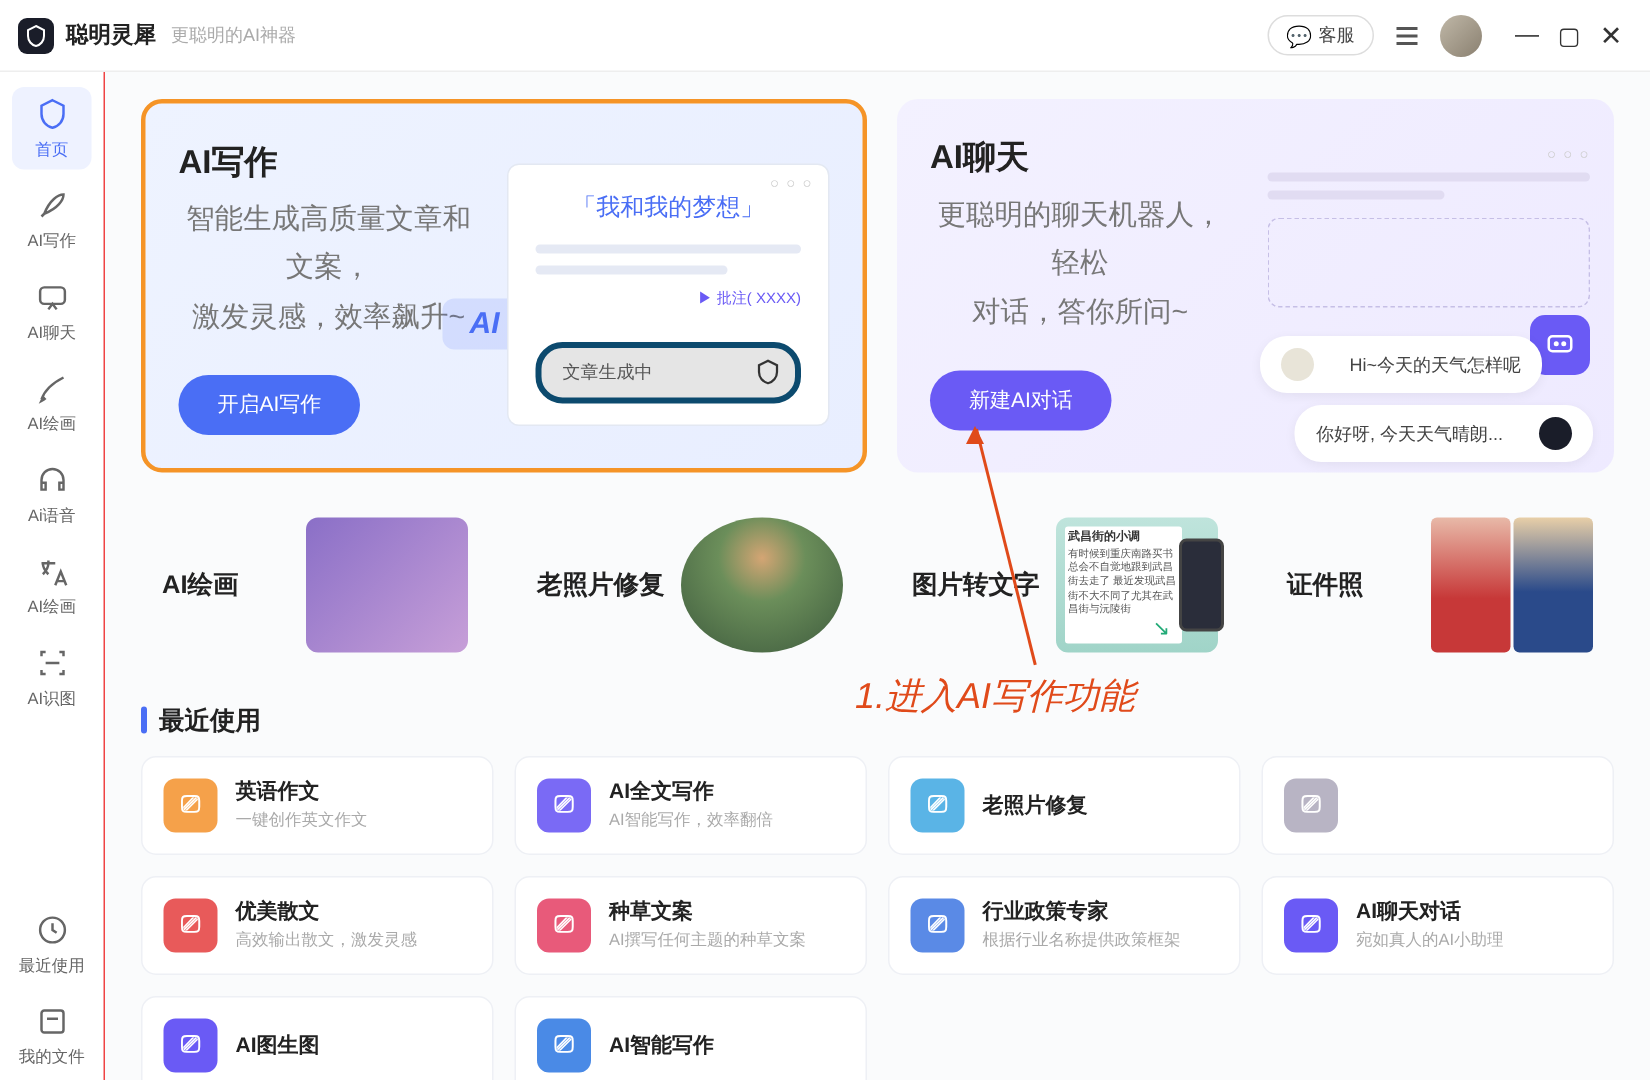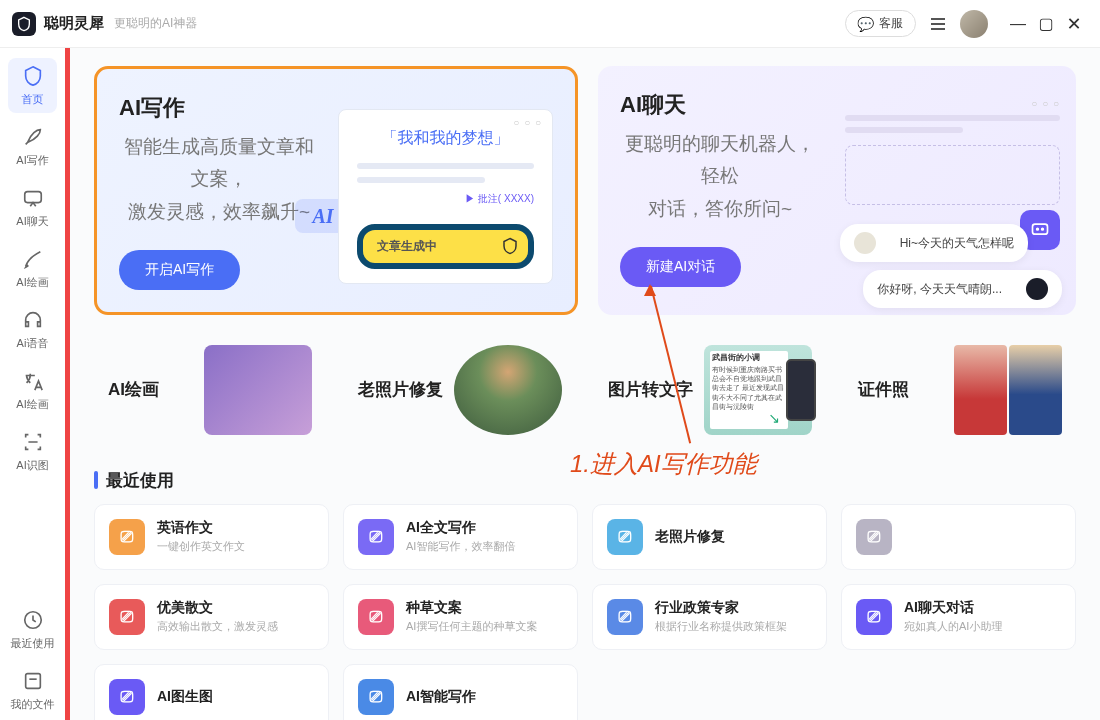--- a/index.html
+++ b/index.html
@@ -14,21 +14,21 @@
 .titlebar .spacer { flex: 1; }
 .titlebar .cs-btn { display: flex; align-items: center; border: 1px solid #ddd; border-radius: 14px; padding: 4px 12px; font-size: 12px; color: #444; cursor: pointer; margin-right: 8px; }
 .titlebar .cs-btn .ic { margin-right: 4px; font-size: 14px; }
 .titlebar .burger { width: 28px; height: 28px; display: flex; flex-direction: column; justify-content: center; gap: 3px; align-items: center; cursor: pointer; margin-right: 8px; }
 .titlebar .burger span { width: 14px; height: 2px; background: #555; }
 .titlebar .avatar { width: 28px; height: 28px; border-radius: 50%; background: linear-gradient(135deg,#c0b8a8,#8a8070); margin-right: 16px; }
 .titlebar .wbtn { width: 28px; height: 28px; display: flex; align-items: center; justify-content: center; font-size: 16px; color: #333; cursor: pointer; }
 .titlebar .wbtn.close { font-size: 18px; }
 
 
-.sidebar { position: absolute; left: 0; top: 48px; bottom: 0; width: 70px; border-right: 5px solid #ef4444; display: flex; flex-direction: column; padding-top: 6px; }
+.sidebar { position: absolute; left: 0; top: 48px; bottom: 0; width: 70px; border-right: 1px solid #ef4444; display: flex; flex-direction: column; padding-top: 6px; }
 .sidebar .item { display: flex; flex-direction: column; align-items: center; padding: 10px 0 8px; cursor: pointer; position: relative; }
 .sidebar .item .ic { width: 24px; height: 24px; display: flex; align-items: center; justify-content: center; color: #666; }
 .sidebar .item .lbl { font-size: 11px; color: #666; margin-top: 4px; }
 .sidebar .item.active .ic { color: #4a6ef5; }
 .sidebar .item.active .lbl { color: #4a6ef5; }
 .sidebar .item.active::after { content: ""; position: absolute; left: 8px; right: 8px; top: 4px; bottom: 2px; background: #eef2ff; border-radius: 8px; z-index: -1; }
 .sidebar .gap { flex: 1; }
 
 
 .main { position: absolute; left: 70px; top: 48px; right: 0; bottom: 0; padding: 18px 24px; overflow: hidden; background: #fafbfc; }
@@ -44,23 +44,23 @@
 .hero-btn { display: inline-block; background: #4a6ef5; color: #fff; font-size: 14px; font-weight: 500; padding: 11px 26px; border-radius: 22px; cursor: pointer; border: none; }
 .hero-btn.alt { background: #6a5af5; }
 
 
 .mini-window { position: absolute; right: 22px; top: 40px; width: 215px; height: 175px; background: #fff; border-radius: 8px; border: 1px solid #e3e8f2; font-size: 12px; }
 .mini-window .dots { position: absolute; right: 10px; top: 7px; font-size: 10px; color: #ccc; letter-spacing: 1px; }
 .mini-window .mtitle { text-align: center; padding: 18px 0 6px; color: #4a6ef5; font-size: 16px; }
 .mini-window .line { height: 6px; background: #e5e9f4; margin: 8px 18px; border-radius: 3px; }
 .mini-window .line.short { width: 60%; }
 .mini-window .note { position: absolute; right: 18px; top: 82px; font-size: 10px; color: #6a5af5; }
-.mini-window .genbar { position: absolute; left: 18px; right: 18px; bottom: 14px; background: #fde047; border: 6px solid #0c4a6e; border-radius: 18px; padding: 8px 36px 8px 14px; font-size: 12px; color: #555; font-weight: bold; }
+.mini-window .genbar { position: absolute; left: 18px; right: 18px; bottom: 14px; background: #e5e5e5; border: 4px solid #0c4a6e; border-radius: 18px; padding: 8px 36px 8px 14px; font-size: 12px; color: #555; }
 .mini-window .genbar .spin { position: absolute; right: 8px; top: 6px; width: 20px; height: 20px; border-radius: 50%; display: flex; align-items: center; justify-content: center; }
-.ai-badge { position: absolute; left: 198px; top: 130px; width: 56px; height: 34px; background: rgba(74,110,245,0.15); color: #4a6ef5; font-size: 20px; font-style: italic; font-weight: 700; display: flex; align-items: center; justify-content: center; border-radius: 8px; font-family: Liberation Serif, serif; }
+.ai-badge { position: absolute; left: 198px; top: 130px; width: 56px; height: 34px; background: rgba(74,110,245,0.15); color: #4a6ef5; font-size: 20px; font-style: italic; font-weight: 700; display: flex; align-items: center; justify-content: center; border-radius: 8px; }
 
 
 .chat-vis { position: absolute; right: 16px; top: 32px; width: 215px; }
 .chat-vis .dots { text-align: right; font-size: 10px; color: #ccc; letter-spacing: 1px; margin-bottom: 6px; }
 .chat-vis .bar { height: 6px; background: #e1dcf2; border-radius: 3px; margin-bottom: 6px; }
 .chat-vis .bar.short { width: 55%; }
 .chat-vis .dash { height: 60px; border: 1px dashed #c6bfe6; border-radius: 8px; margin: 12px 0; }
 .chat-bubble { position: absolute; background: #fff; border-radius: 18px; padding: 8px 14px; font-size: 12px; color: #444; display: flex; align-items: center; box-shadow: 0 2px 8px rgba(0,0,0,0.06); gap: 18px; }
 .chat-bubble.b1 { right: 48px; top: 158px; }
 .chat-bubble.b2 { right: 14px; top: 204px; }

